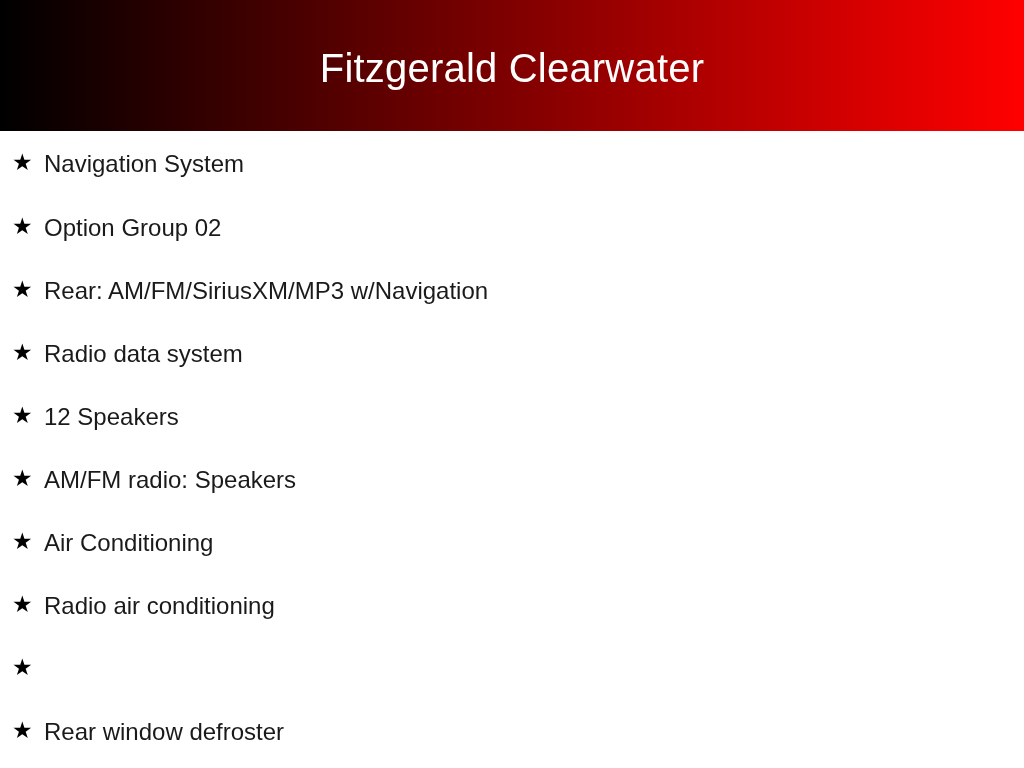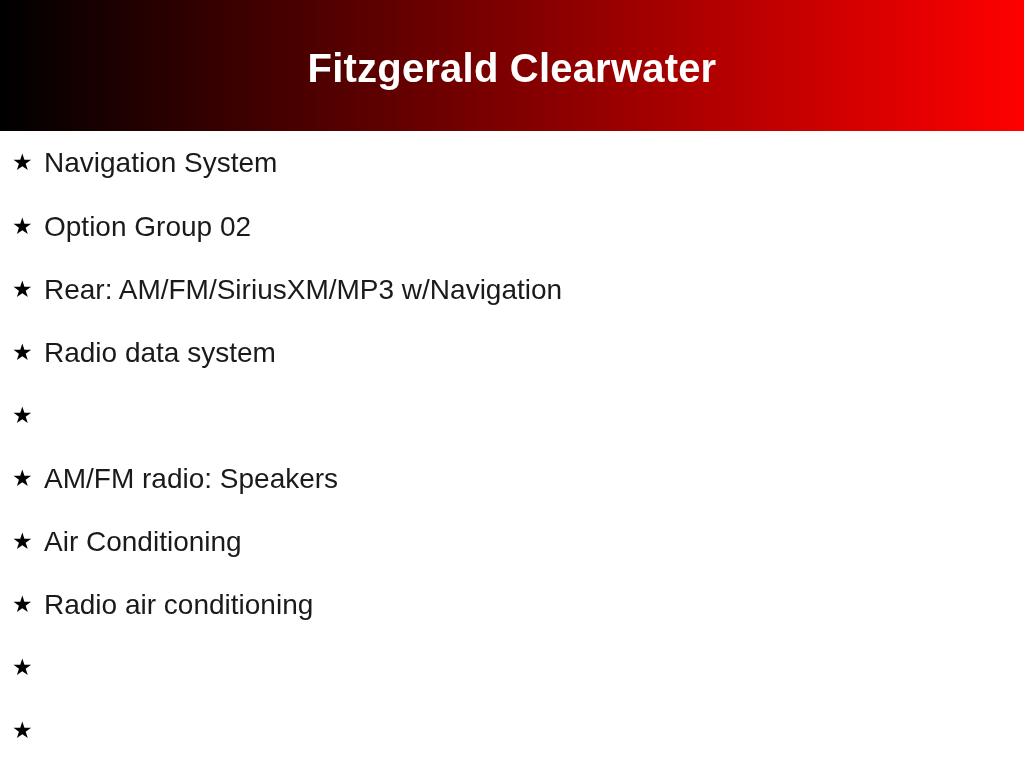--- a/index.html
+++ b/index.html
@@ -26,21 +26,21 @@
     background: linear-gradient(to right, #000000 0%, #ff0000 100%);
     display: flex;
     align-items: center;
     justify-content: center;
     box-sizing: border-box;
   }
   .header-title {
     color: #ffffff;
     font-family: "Liberation Sans", sans-serif;
     font-size: 40px;
-    font-weight: bold;
+    font-weight: normal;
     line-height: 1;
     letter-spacing: 0.2px;
     text-align: center;
     white-space: nowrap;
     margin: 6px;
     padding: 0;
     position: relative;
     top: 2px;
   }
 
@@ -76,21 +76,21 @@
     line-height: 1;
     font-family: "DejaVu Sans", sans-serif;
     display: inline-block;
     position: relative;
     top: -1px;
   }
   .feature-label {
     flex: 0 1 auto;
     color: #1a1a1a;
     font-family: "Liberation Sans", sans-serif;
-    font-size: 28px;
+    font-size: 24px;
     line-height: 1.15;
     white-space: nowrap;
   }
 </style>
 </head>
 <body>
 
 <div class="header-banner">
   <h1 class="header-title">Fitzgerald Clearwater</h1>
 </div>
@@ -107,32 +107,34 @@
   <li class="feature-item">
     <span class="bullet-star">★</span>
     <span class="feature-label">Rear: AM/FM/SiriusXM/MP3 w/Navigation</span>
   </li>
   <li class="feature-item">
     <span class="bullet-star">★</span>
     <span class="feature-label">Radio data system</span>
   </li>
   <li class="feature-item">
     <span class="bullet-star">★</span>
+    <span class="feature-label">12 Speakers</span>
   </li>
   <li class="feature-item">
     <span class="bullet-star">★</span>
     <span class="feature-label">AM/FM radio: Speakers</span>
   </li>
   <li class="feature-item">
     <span class="bullet-star">★</span>
     <span class="feature-label">Air Conditioning</span>
   </li>
   <li class="feature-item">
     <span class="bullet-star">★</span>
     <span class="feature-label">Radio air conditioning</span>
   </li>
   <li class="feature-item">
     <span class="bullet-star">★</span>
   </li>
   <li class="feature-item">
     <span class="bullet-star">★</span>
+    <span class="feature-label">Rear window defroster</span>
   </li>
 </ul>
 
 </body></html>

